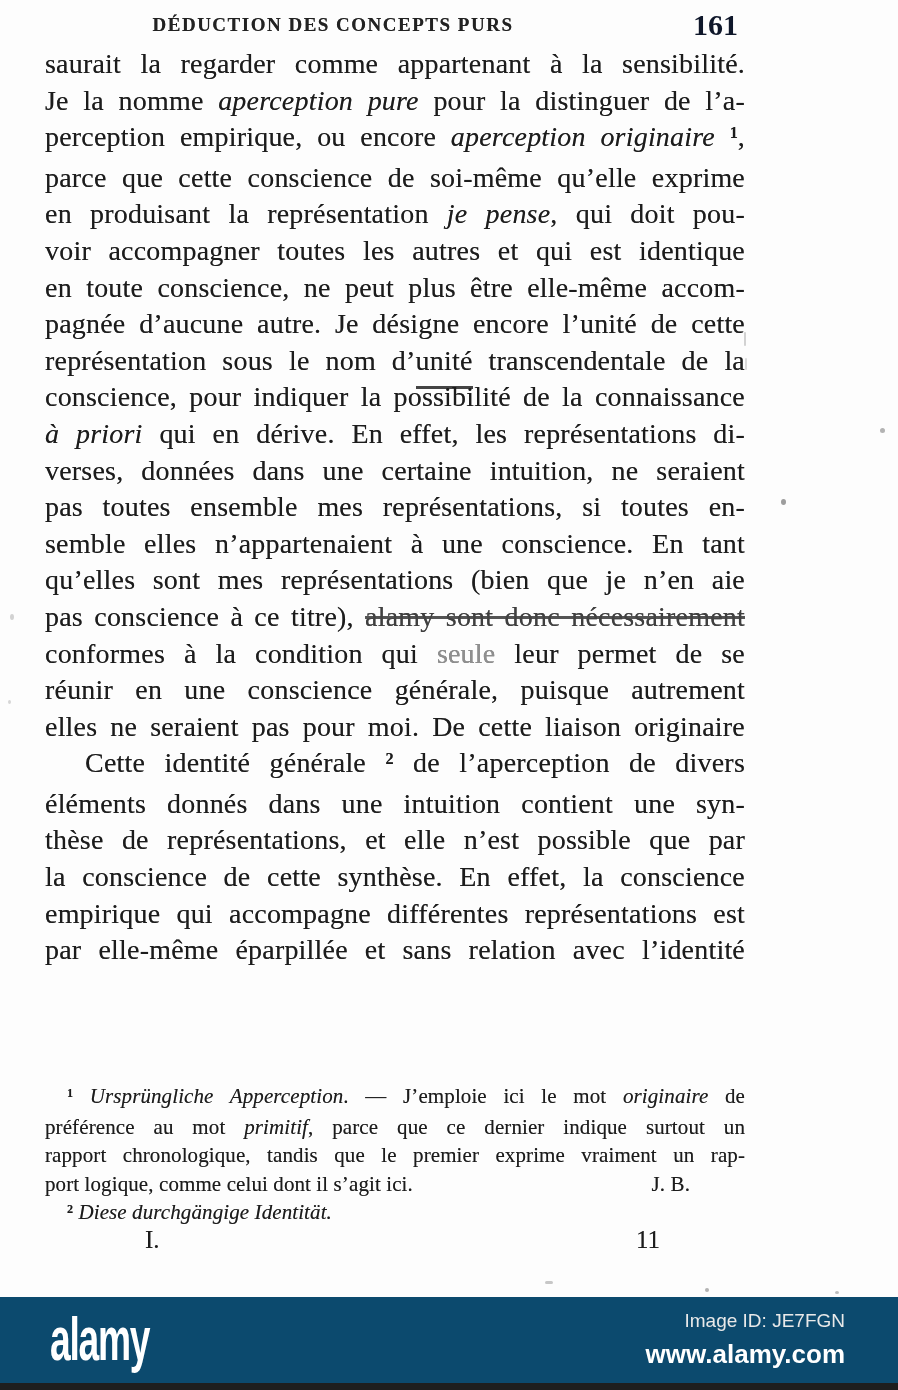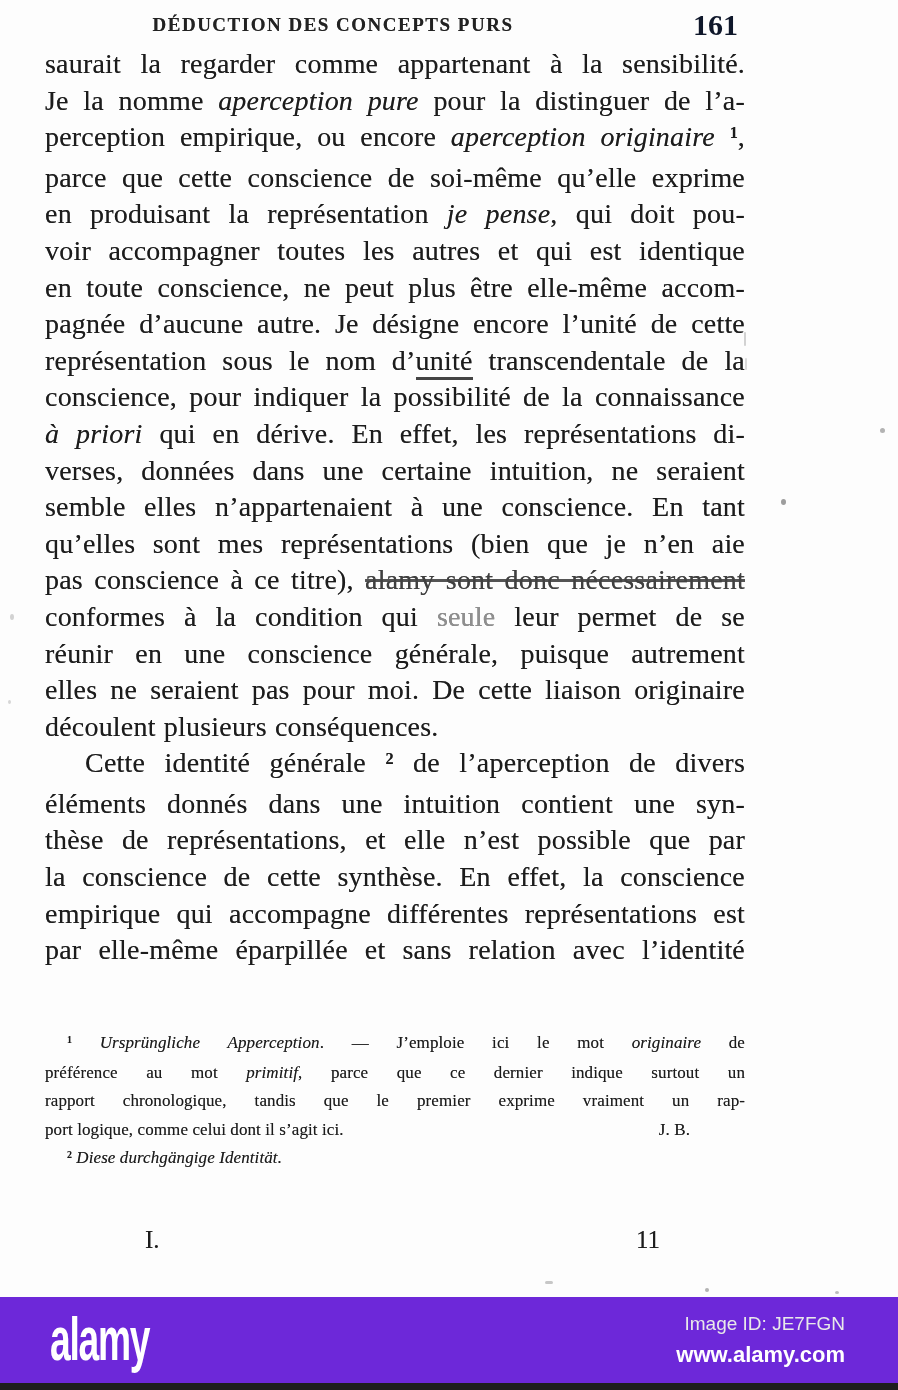--- a/index.html
+++ b/index.html
@@ -30,65 +30,65 @@
   .bodytext{
     position:absolute;top:46px;left:45px;width:700px;
     font-size:28px;line-height:36.6px;
     letter-spacing:.2px;word-spacing:1px;
     text-shadow:0 0 .6px rgba(10,10,10,.55);
   }
   .tline{position:relative;text-align:justify;text-align-last:justify;white-space:normal;}
   .tline.flush{text-align-last:left;}
   .i{font-style:italic;}
   .sup{font-size:.58em;position:relative;top:-.5em;letter-spacing:0;font-weight:bold;}
-  .u{border-bottom:3px solid rgba(35,35,35,.85);padding-bottom:1px;}
+  .u{border-bottom:3px solid rgba(35,35,35,.85);padding-bottom:10px;}
   .strike{
     color:#3f3f3f;
     text-decoration:line-through;
     text-decoration-thickness:2.5px;
     text-decoration-color:rgba(75,75,75,.8);
   }
   .fade{color:#8f8f8f;}
   .right-tag{position:absolute;right:55px;top:0;text-align:right;}
   
   .footnotes{
-    position:absolute;top:1029px;left:45px;width:700px;
-    font-size:17px;line-height:28.2px;
+    position:absolute;top:1082px;left:45px;width:700px;
+    font-size:21px;line-height:28.2px;
     letter-spacing:.1px;
     text-shadow:0 0 .5px rgba(10,10,10,.5);
   }
   .signature{
     position:absolute;top:1226px;left:45px;width:700px;height:30px;
     font-size:25px;
     display:flex;justify-content:space-between;
     padding:0;box-sizing:border-box;
     text-shadow:0 0 .5px rgba(10,10,10,.5);
   }
   .signature .sig-left{margin-left:100px;}
   .signature .sig-right{margin-right:85px;}
   
   .wm-bar{
     position:absolute;left:0;right:0;top:1297px;bottom:0;
-    background:#6d28d9;
+    background:#0c4a6e;
     border-bottom:7px solid #1e1e1e;
     box-sizing:border-box;
     display:flex;align-items:center;justify-content:space-between;
     padding:0 53px 0 50px;
     font-family:"Liberation Sans","DejaVu Sans",sans-serif;
   }
   .wm-logo{
     display:inline-block;
     color:#ffffff;font-weight:bold;font-size:60px;
     letter-spacing:-2px;
     transform:scale(.62,1.02);transform-origin:0 50%;
     line-height:1;
   }
   .wm-right{text-align:right;color:#efefef;}
   .wm-id{font-size:19px;font-weight:400;color:#e9e9e9;margin-bottom:7px;}
-  .wm-url{font-size:22px;font-weight:bold;color:#ffffff;margin-left:23px;}
+  .wm-url{font-size:26px;font-weight:bold;color:#ffffff;margin-left:23px;}
   
   .artifact{position:absolute;background:rgba(40,40,40,.35);border-radius:50%;}
   .a1{left:880px;top:428px;width:5px;height:5px;}
   .a2{left:781px;top:499px;width:5px;height:6px;background:rgba(40,40,40,.45);}
   .a3{left:744px;top:332px;width:2px;height:14px;border-radius:1px;background:rgba(60,60,60,.22);}
   .a4{left:745px;top:358px;width:2px;height:12px;border-radius:1px;background:rgba(60,60,60,.18);}
   .a5{left:705px;top:1288px;width:4px;height:4px;}
   .a6{left:835px;top:1291px;width:4px;height:3px;background:rgba(40,40,40,.3);}
   .a7{left:545px;top:1281px;width:8px;height:3px;border-radius:2px;background:rgba(40,40,40,.25);}
   .a8{left:10px;top:614px;width:4px;height:6px;background:rgba(40,40,40,.2);}
@@ -110,27 +110,27 @@
       <div class="tline"><span>perception empirique, ou encore </span><span class="i">aperception originaire</span><span> </span><span class="sup">1</span><span>,</span></div>
       <div class="tline"><span>parce que cette conscience de soi-même qu’elle exprime</span></div>
       <div class="tline"><span>en produisant la représentation </span><span class="i">je pense</span><span>, qui doit pou-</span></div>
       <div class="tline"><span>voir accompagner toutes les autres et qui est identique</span></div>
       <div class="tline"><span>en toute conscience, ne peut plus être elle-même accom-</span></div>
       <div class="tline"><span>pagnée d’aucune autre. Je désigne encore l’unité de cette</span></div>
       <div class="tline"><span>représentation sous le nom d’</span><span class="u">unité</span><span> transcendentale de la</span></div>
       <div class="tline"><span>conscience, pour indiquer la possibilité de la connaissance</span></div>
       <div class="tline"><span class="i">à priori</span><span> qui en dérive. En effet, les représentations di-</span></div>
       <div class="tline"><span>verses, données dans une certaine intuition, ne seraient</span></div>
+      <div class="tline"><span>pas toutes ensemble mes représentations, si toutes en-</span></div>
       <div class="tline"><span>semble elles n’appartenaient à une conscience. En tant</span></div>
       <div class="tline"><span>qu’elles sont mes représentations (bien que je n’en aie</span></div>
       <div class="tline"><span>pas conscience à ce titre), </span><span class="strike">alamy sont donc nécessairement</span></div>
       <div class="tline"><span>conformes à la condition qui </span><span class="fade">seule</span><span> leur permet de se</span></div>
       <div class="tline"><span>réunir en une conscience générale, puisque autrement</span></div>
       <div class="tline"><span>elles ne seraient pas pour moi. De cette liaison originaire</span></div>
-      <div class="tline flush"><span>découlent plusieurs conséquences.</span></div>
       <div class="tline" style="text-indent: 40px;"><span>Cette identité générale </span><span class="sup">2</span><span> de l’aperception de divers</span></div>
       <div class="tline"><span>éléments donnés dans une intuition contient une syn-</span></div>
       <div class="tline"><span>thèse de représentations, et elle n’est possible que par</span></div>
       <div class="tline"><span>la conscience de cette synthèse. En effet, la conscience</span></div>
       <div class="tline"><span>empirique qui accompagne différentes représentations est</span></div>
       <div class="tline"><span>par elle-même éparpillée et sans relation avec l’identité</span></div>
     </div>
 
   <div class="footnotes">
       <div class="tline" style="text-indent: 22px;"><span class="sup">1</span><span> </span><span class="i">Ursprüngliche Apperception</span><span>. — J’emploie ici le mot </span><span class="i">originaire</span><span> de</span></div>

